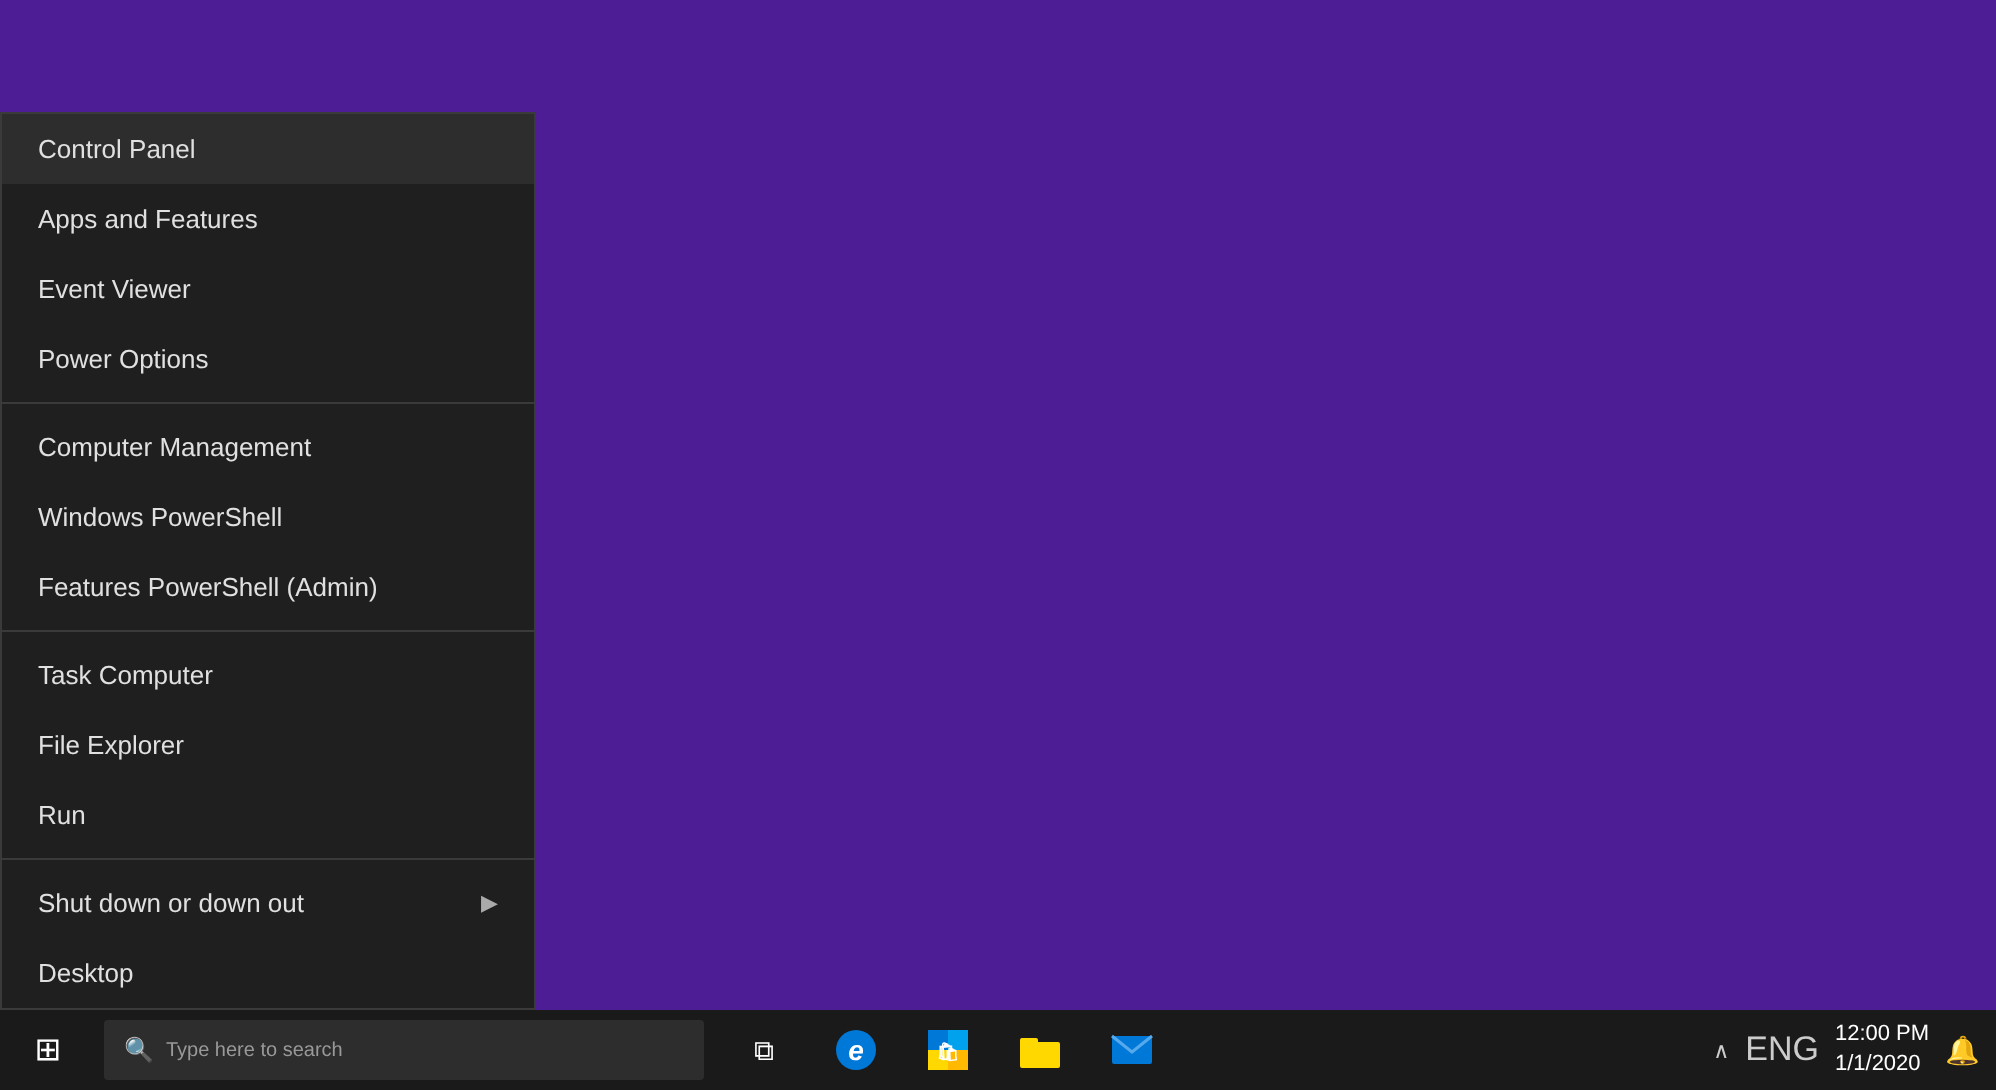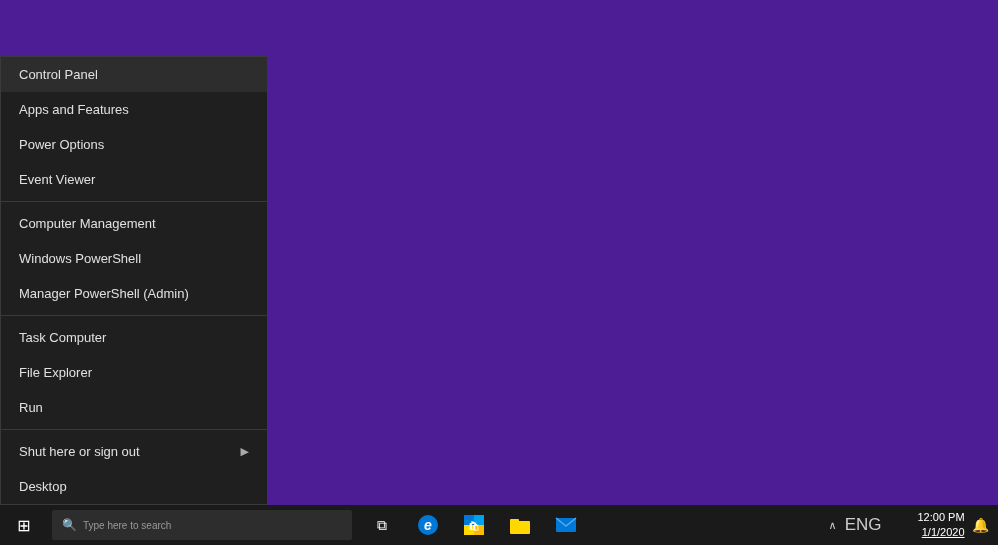--- a/index.html
+++ b/index.html
@@ -147,48 +147,48 @@
 <div class="desktop">
 
   <div class="context-menu">
     <div class="menu-item highlighted">
       <span>Control Panel</span>
     </div>
     <div class="menu-item">
       <span>Apps and Features</span>
     </div>
     <div class="menu-item">
+      <span>Event Viewer</span>
+    </div>
+    <div class="menu-item">
       <span>Power Options</span>
     </div>
-    <div class="menu-item">
-      <span>Event Viewer</span>
-    </div>
     <div class="menu-divider"></div>
     <div class="menu-item">
       <span>Computer Management</span>
     </div>
     <div class="menu-item">
       <span>Windows PowerShell</span>
     </div>
     <div class="menu-item">
-      <span>Manager PowerShell (Admin)</span>
+      <span>Features PowerShell (Admin)</span>
     </div>
     <div class="menu-divider"></div>
     <div class="menu-item">
       <span>Task Computer</span>
     </div>
     <div class="menu-item">
       <span>File Explorer</span>
     </div>
     <div class="menu-item">
       <span>Run</span>
     </div>
     <div class="menu-divider"></div>
     <div class="menu-item">
-      <span>Shut here or sign out</span>
+      <span>Shut down or down out</span>
       <span class="menu-arrow chevron">▶</span>
     </div>
     <div class="menu-item">
       <span>Desktop</span>
     </div>
   </div>
 
   <div class="taskbar">
     <div class="taskbar-start">
       <span style="font-size:16px;">⊞</span>
@@ -230,21 +230,21 @@
         <svg width="22" height="16" viewBox="0 0 22 16">
           <rect x="1" y="1" width="20" height="14" rx="1" fill="#0078d7"></rect>
           <polyline points="1,1 11,9 21,1" fill="none" stroke="#55aaee" stroke-width="1.5"></polyline>
         </svg>
       </div>
     </div>
 
     <div class="taskbar-right">
       <span style="color:#ccc; font-size:11px;">∧</span>
       <span style="color:#ccc; font-size:17px;">ENG</span>
-      <div style="text-align:right; font-size:11px; color:white; line-height:1.4;margin-left:28px;">
+      <div style="text-align:left; font-size:11px; color:white; line-height:1.4;">
         <div style="font-size:11px;">12:00 PM</div>
-        <div style="font-size:11px;text-decoration:underline;">1/1/2020</div>
+        <div style="font-size:11px;">1/1/2020</div>
       </div>
       <span style="color:white; font-size:14px;">🔔</span>
     </div>
   </div>
 
 </div>
 
 </body></html>

